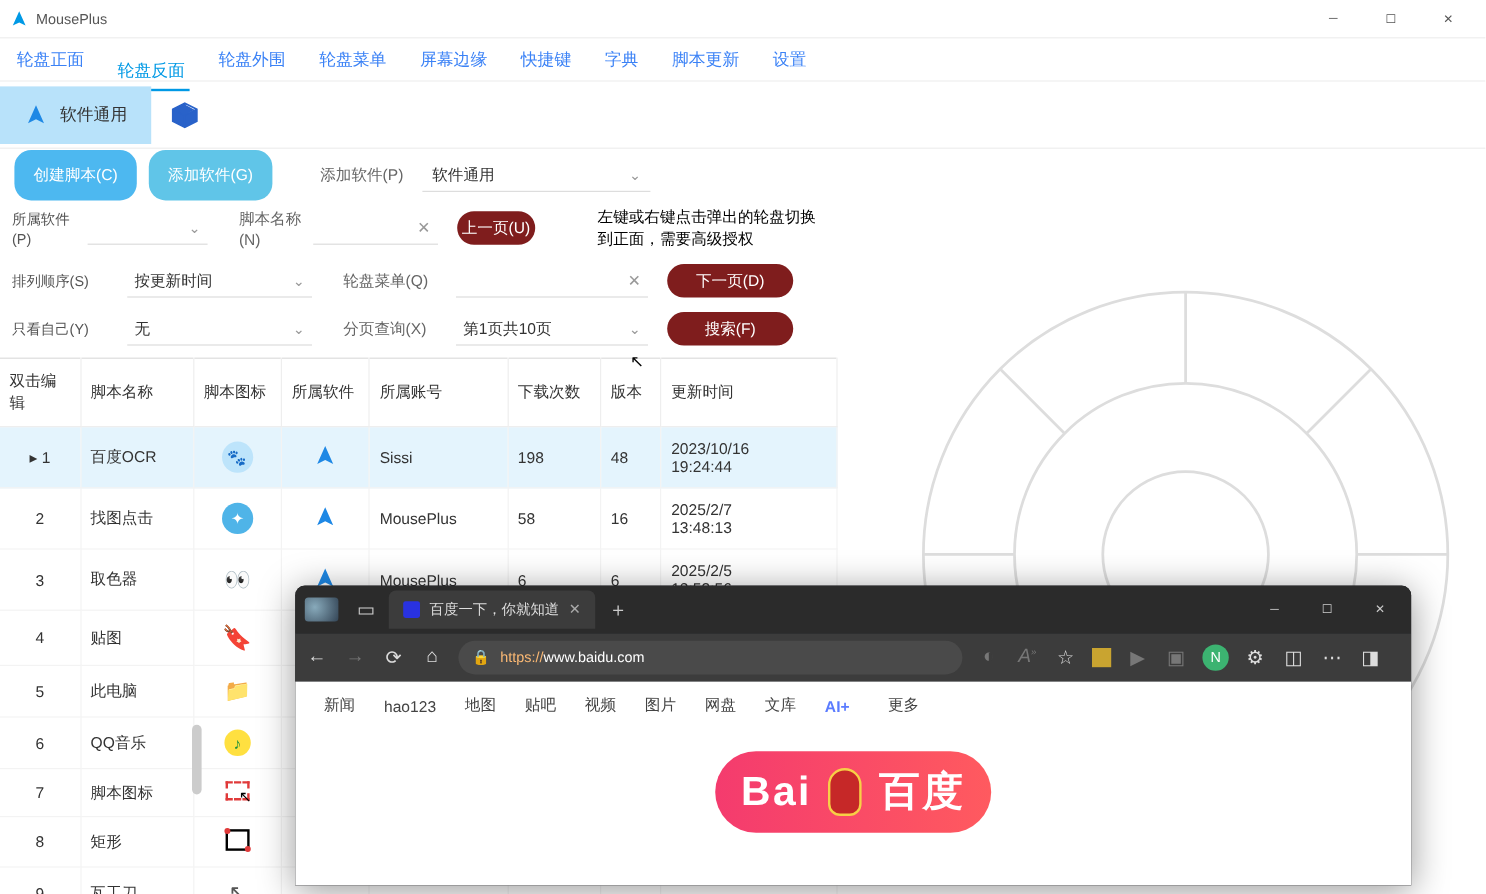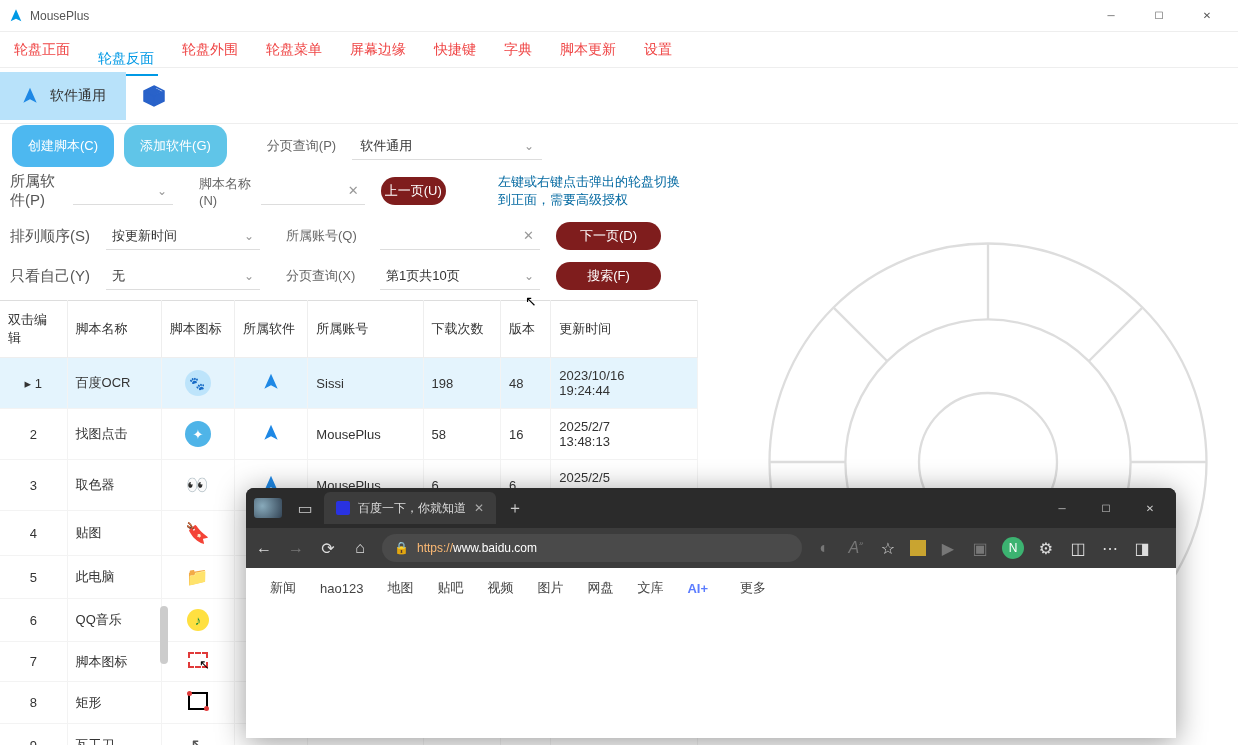--- a/index.html
+++ b/index.html
@@ -5,46 +5,46 @@
     * { margin: 0; padding: 0; box-sizing: border-box; font-family: "Segoe UI", "Microsoft YaHei", sans-serif; }
     body { width: 1238px; height: 745px; background: #fff; overflow: hidden; position: relative; }
     
     .titlebar { height: 32px; display: flex; align-items: center; padding: 0 8px; border-bottom: 1px solid #eee; }
     .titlebar-icon { width: 16px; height: 16px; color: #0099e5; margin-right: 6px; }
     .titlebar-title { font-size: 12px; color: #555; flex: 1; }
     .win-controls { display: flex; gap: 2px; }
     .win-btn { width: 46px; height: 30px; display: flex; align-items: center; justify-content: center; color: #555; font-size: 10px; cursor: pointer; }
     
     .menu-bar { height: 36px; display: flex; align-items: center; padding: 0 10px; gap: 20px; border-bottom: 1px solid #eee; }
-    .menu-item { font-size: 14px; color: #ef4444; padding: 6px 4px; cursor: pointer; }
+    .menu-item { font-size: 14px; color: #3b82f6; padding: 6px 4px; cursor: pointer; }
     .menu-item.active { color: #0099e5; border-bottom: 2px solid #0099e5; margin-top: 20px; }
     
     .toolbar-tabs { height: 56px; display: flex; align-items: center; border-bottom: 1px solid #eee; }
     .tab-software { height: 48px; padding: 0 20px; background: #b8e2fa; display: flex; align-items: center; gap: 10px; color: #333; font-size: 14px; cursor: pointer; }
     .tab-software svg { width: 20px; height: 20px; color: #1e88e5;}
     .tab-icon { height: 48px; width: 56px; display: flex; align-items: center; justify-content: center; cursor: pointer; }
     .tab-icon svg { width: 24px; height: 24px; }
     
     .action-bar { height: 44px; display: flex; align-items: center; padding: 0 12px; gap: 10px; }
     .pill-btn { height: 42px; padding: 16px 16px; border-radius: 14px; display: flex; align-items: center; font-size: 13px; cursor: pointer; }
     .pill-blue { background: #4db8f0; color: #fff; }
     .pill-cyan { background: #60c5e8; color: #fff; }
     .inherit-lbl { font-size: 13px; color: #666; margin-left: 30px; }
     .inherit-drop { margin-left: 6px; width: 190px; height: 28px; border: none; border-bottom: 1px solid #ddd; display: flex; align-items: center; justify-content: space-between; padding: 0 8px; font-size: 13px; color: #333; cursor: pointer; }
     .hint-text { margin-left: auto; font-size: 13px; color: #666; padding-right: 20px; }
     
     .filters { display: flex; flex-direction: column; padding: 4px 10px 10px 10px; gap: 12px; }
     .filter-row { display: flex; align-items: center; gap: 8px; }
-    .filter-lbl { width: 88px; font-size: 15px; color: #555; }
+    .filter-lbl { width: 88px; font-size: 12px; color: #555; }
     .filter-input { width: 154px; height: 28px; display: flex; align-items: center; justify-content: space-between; border-bottom: 1px solid #ddd; padding: 0 6px; font-size: 13px; color: #333; cursor: pointer; }
     .filter-lbl2 { width: 86px; font-size: 13px; color: #666; margin-left: 18px; }
     .text-field { width: 160px; height: 28px; display:flex; align-items:center; justify-content: flex-end; border-bottom: 1px solid #ddd; padding: 0 6px; font-size: 13px; color:#333; }
     .clear-x { color:#999; cursor:pointer; }
     .page-nav-btn { height: 28px; width: 105px; border-radius: 14px; background:#7f1d1d; color:#fff; font-size:13px; display:flex; align-items:center; justify-content:center; margin-left: 8px; cursor:pointer; }
-    .right-hint { margin-left: 44px; font-size: 13px; color: #0369a1; }
+    .right-hint { margin-left: 44px; font-size: 13px; color: #000000; }
     .chev { color:#999; font-size:12px; }
     
     .grid-container { position:relative; }
     .grid { width: 698px; border-collapse: collapse; border-top: 1px solid #ddd; }
     .grid th { background:#fff; font-size:13px; color:#333; font-weight:normal; text-align:left; padding: 10px 8px; border-right:1px solid #eee; border-bottom:1px solid #eee; }
     .grid td { font-size:13px; color:#333; padding: 10px 8px; border-right:1px solid #f3f3f3; border-bottom:1px solid #f3f3f3; vertical-align: middle; }
     .grid tr.sel td { background:#e4f4fd; }
     .row-num { text-align:center; width:44px; }
     .ico-cell { text-align:center; }
     .ico-cell span,.ico-cell svg { display:inline-block; }
@@ -120,21 +120,21 @@
     <svg viewBox="0 0 24 24">
         <path fill="#2962c9" d="M12 2 L22 7 L22 17 L12 22 L2 17 L2 7 Z M12 2 L12 12 L22 7 M12 12 L2 7 M12 12 L12 22" stroke="#2962c9" stroke-width="1.5"></path>
         <path fill="#2962c9" d="M12 3 L20 7.5 L12 12 L4 7.5 Z"></path>
       </svg>
   </div>
 </div>
 
 <div class="action-bar">
   <div class="pill-btn pill-blue">创建脚本(C)</div>
   <div class="pill-btn pill-cyan">添加软件(G)</div>
-  <span class="inherit-lbl">分页查询(P)</span>
+  <span class="inherit-lbl">添加软件(P)</span>
   <div class="inherit-drop">
     <span>软件通用</span>
     <span class="chev">⌄</span>
   </div>
 </div>
 
 <div class="content-layout">
   <div class="left-col">
     <div class="filters">
       <div class="filter-row">
@@ -149,21 +149,21 @@
           </div>
         <div class="page-nav-btn">上一页(U)</div>
         <span class="right-hint">左键或右键点击弹出的轮盘切换到正面，需要高级授权</span>
       </div>
       <div class="filter-row">
         <span class="filter-lbl">排列顺序(S)</span>
         <div class="filter-input">
             <span>按更新时间</span>
             <span class="chev">⌄</span>
           </div>
-        <span class="filter-lbl2">所属账号(Q)</span>
+        <span class="filter-lbl2">轮盘菜单(Q)</span>
         <div class="text-field">
             <span class="clear-x">✕</span>
           </div>
         <div class="page-nav-btn">下一页(D)</div>
       </div>
       <div class="filter-row">
         <span class="filter-lbl">只看自己(Y)</span>
         <div class="filter-input">
             <span>无</span>
             <span class="chev">⌄</span>
@@ -355,16 +355,21 @@
         <span>hao123</span>
         <span>地图</span>
         <span>贴吧</span>
         <span>视频</span>
         <span>图片</span>
         <span>网盘</span>
         <span>文库</span>
         <span class="ai-badge">AI+</span>
         <span style="margin-left: 8px;">更多</span>
       </div>
+    <div class="baidu-logo">
+      <span>Bai</span>
+      <div class="egg"></div>
+      <span>百度</span>
+    </div>
   </div>
 </div>
 
 <div class="cursor">↖</div>
 
 </body></html>

